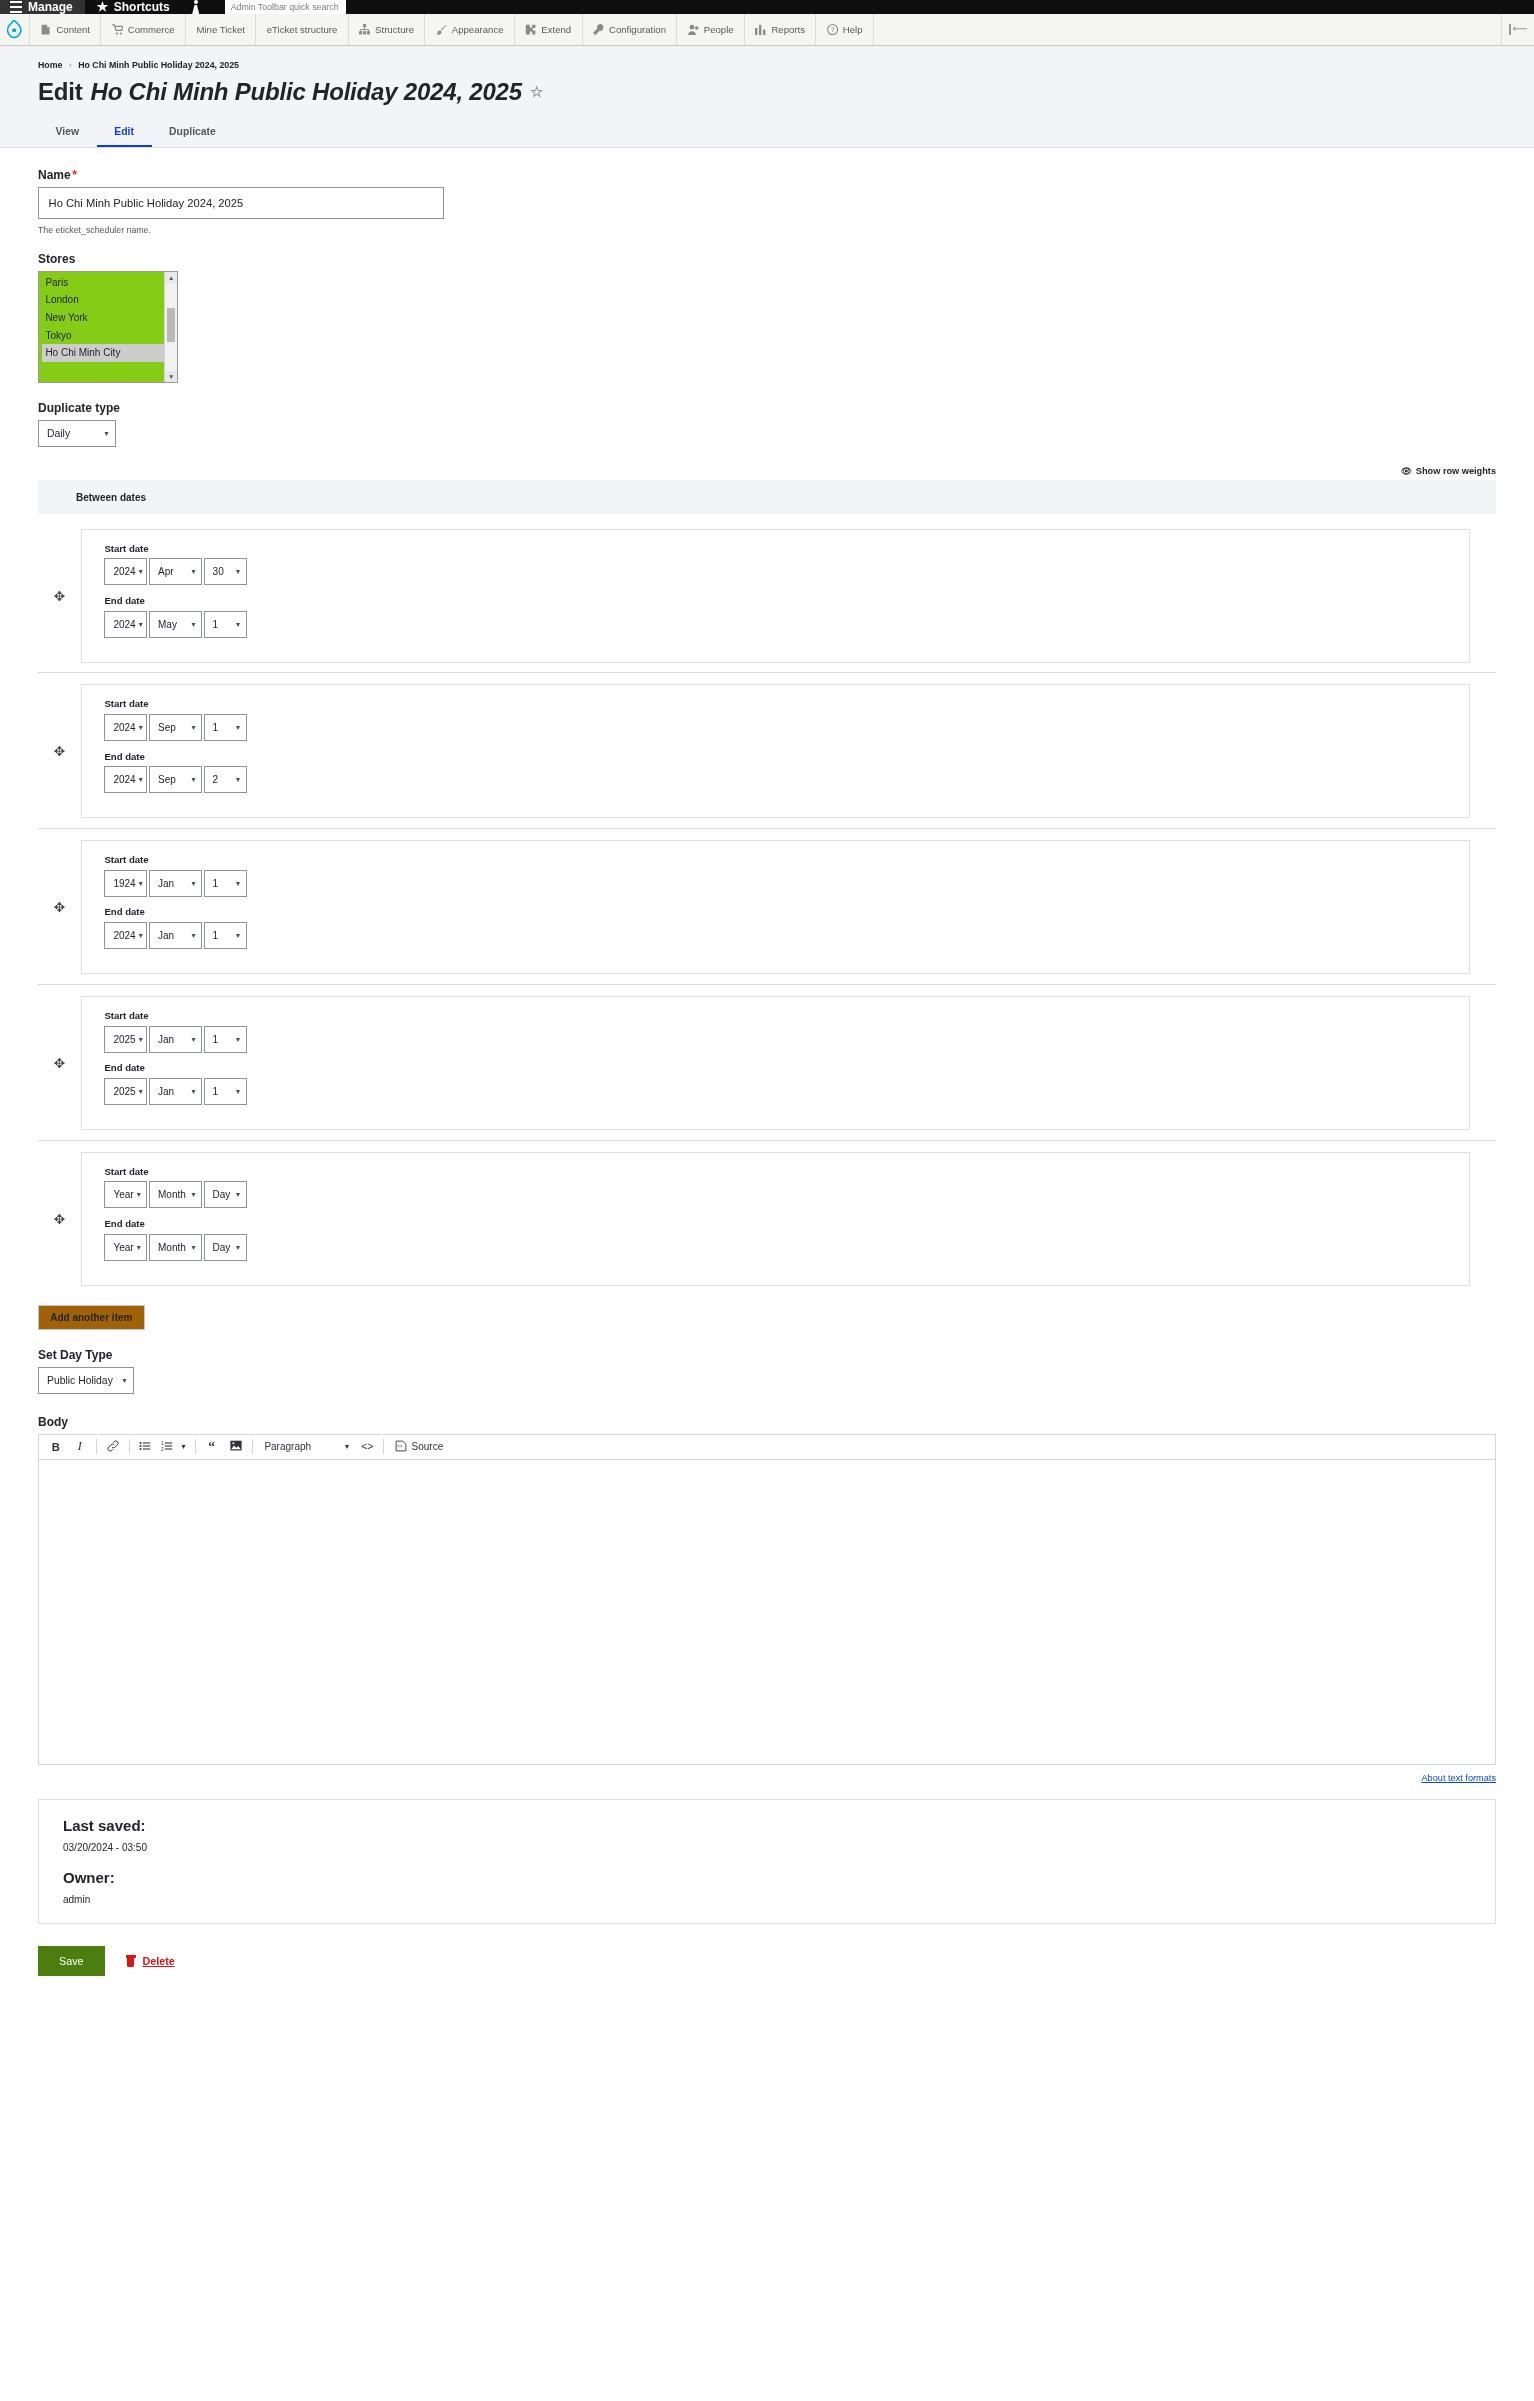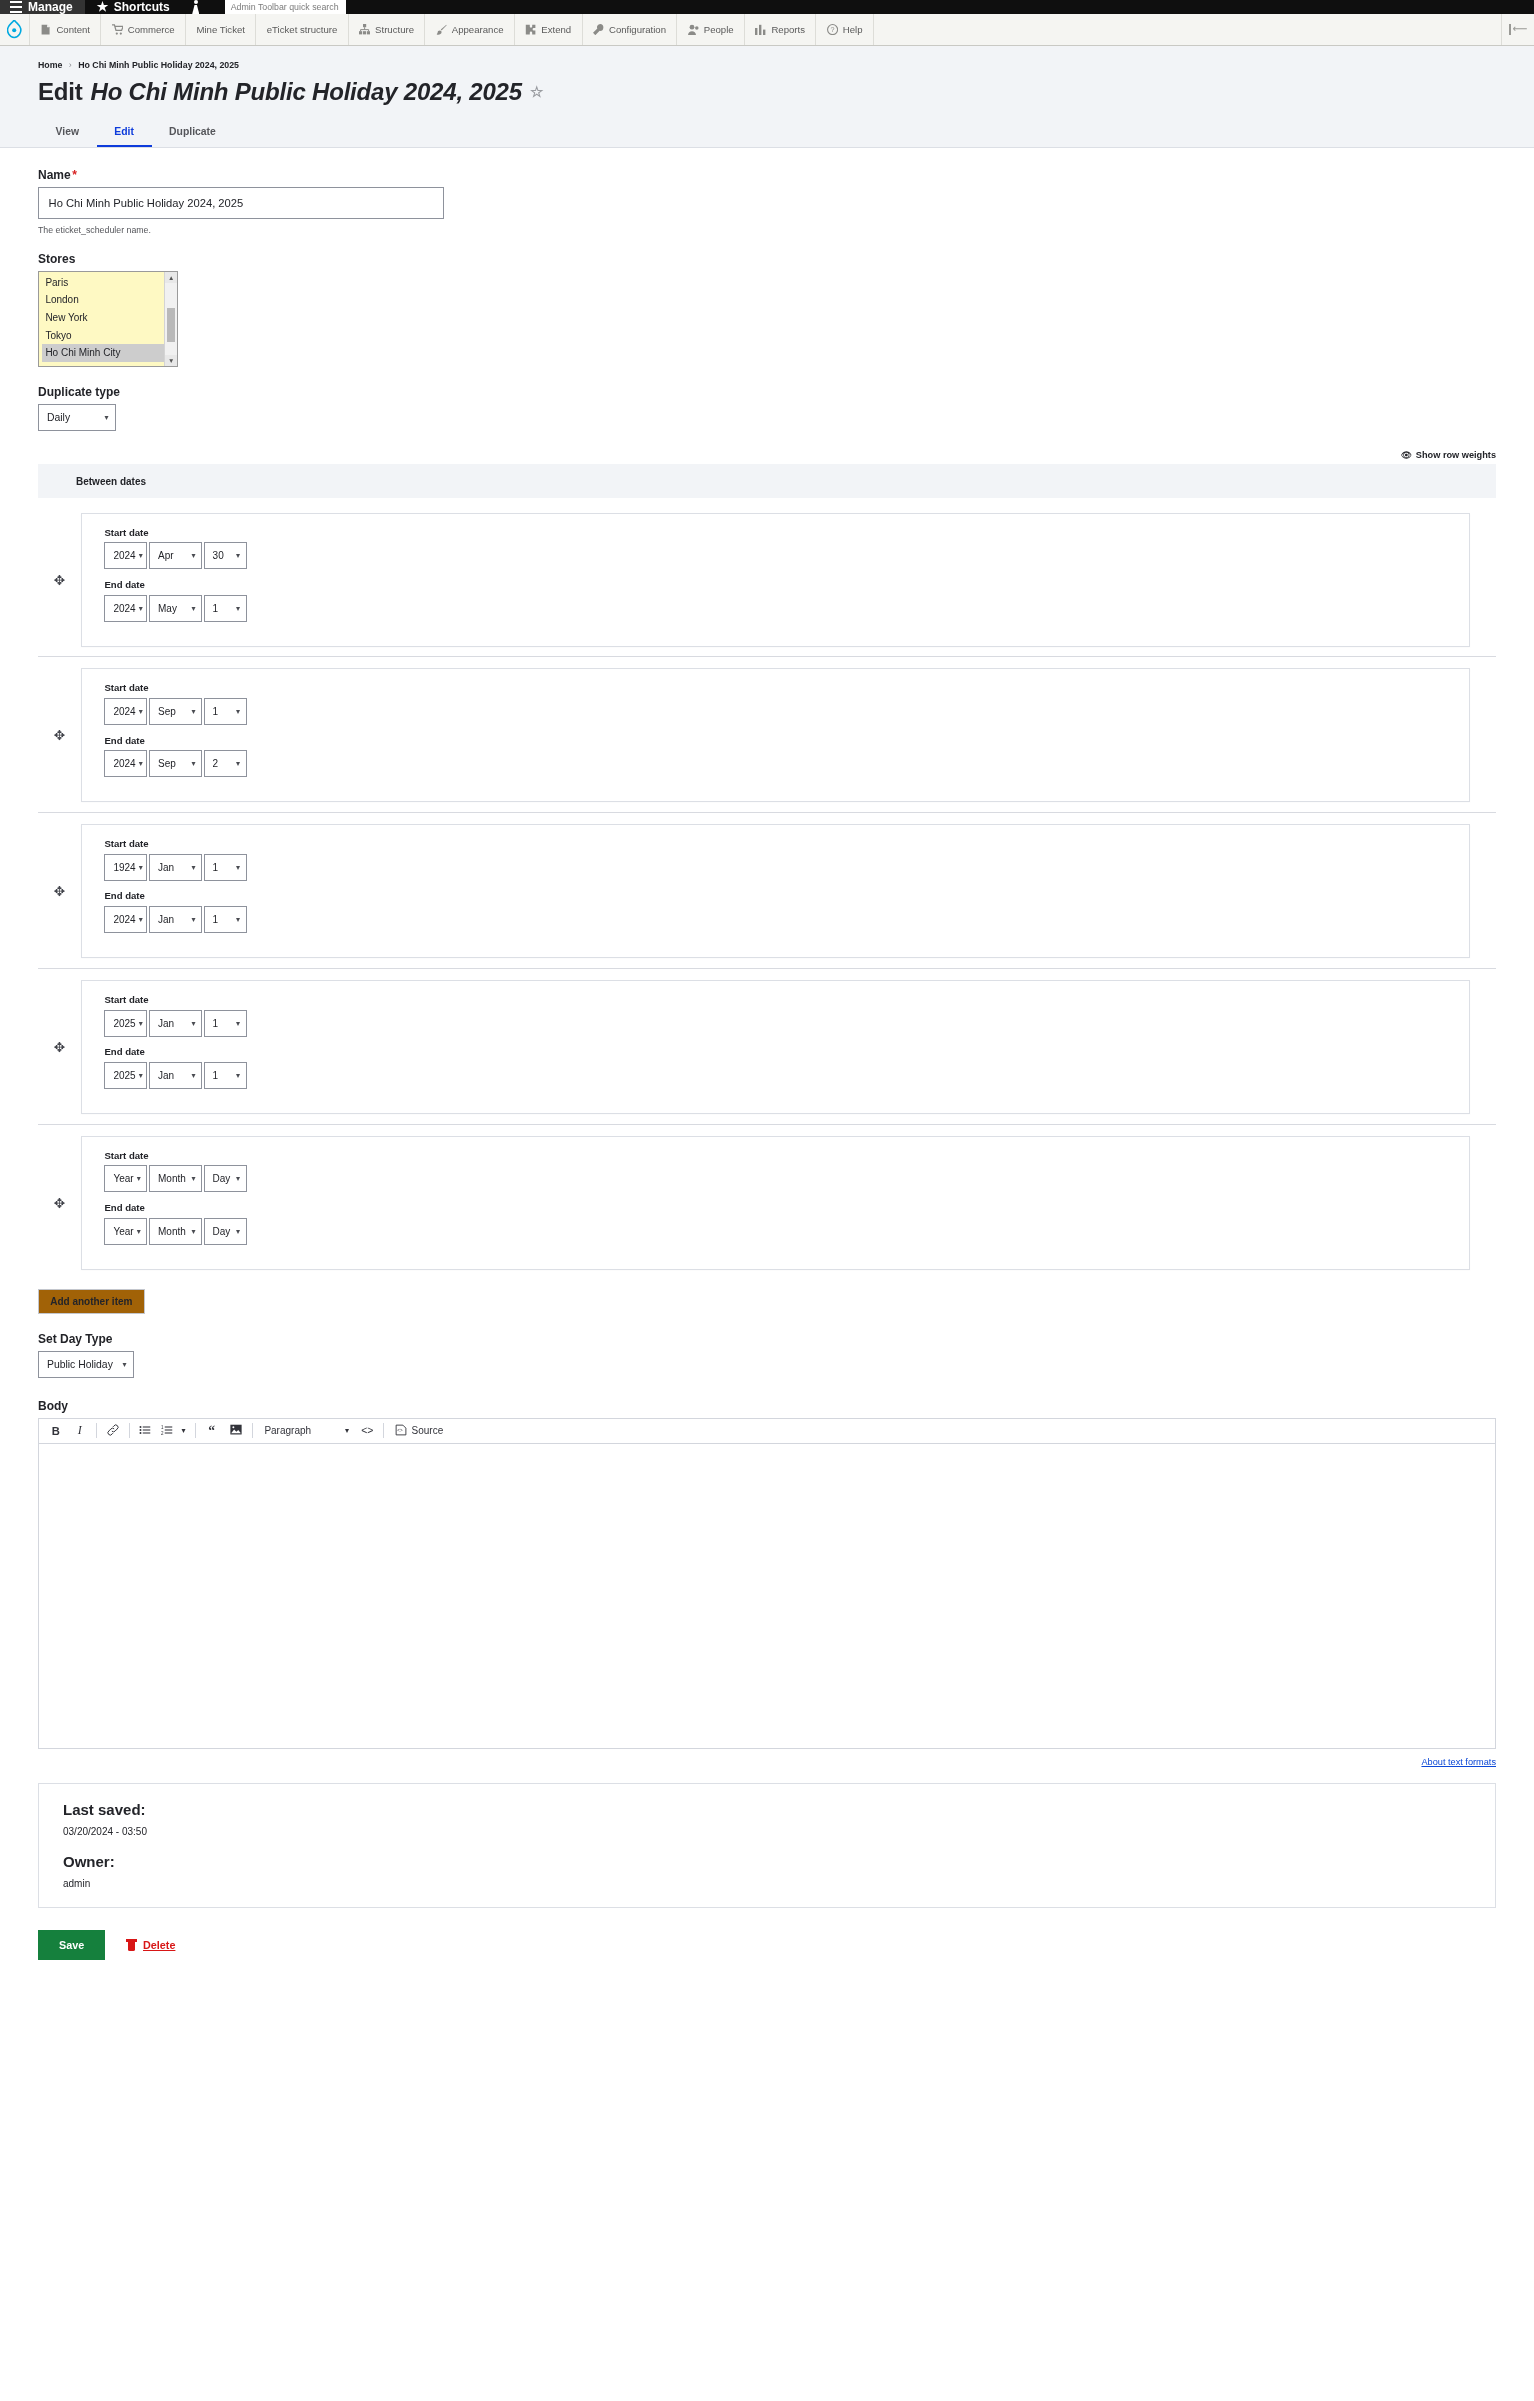--- a/index.html
+++ b/index.html
@@ -86,21 +86,21 @@
   .req { color:#d72222; margin-left:1.6px; }
   .txt-in {
     width:406px; height:32px; border:0.8px solid #8e929c; background:#fff;
     font-size:11.2px; color:#232429; padding:0 9.6px; line-height:30px;
     font-family:"Liberation Sans", sans-serif;
   }
   .help { font-size:8.8px; color:#55565b; margin-top:5.6px; }
 
   .stores-wrap { margin-top:17.6px; }
   .listbox {
-    width:140px; height:96px; border:0.8px solid #9a9a9a; background:#fef9c3;
+    width:140px; height:112px; border:0.8px solid #9a9a9a; background:#84cc16;
     font-size:10px; position:relative; overflow:hidden;
   }
   .listbox .opts { position:absolute; inset:0 12.8px 0 0; padding:1.6px 0 0 3.2px;}
   .lb-opt { height:17.6px; line-height:17.6px; padding-left:3.2px; color:#232429; }
   .lb-opt.sel { background:#cdcdcd; }
   .lb-sb { position:absolute; right:0; top:0; bottom:0; width:12.8px; background:#f1f1f1; border-left:0.8px solid #d4d4d4; }
   .lb-sb .arw { height:11.2px; display:flex; align-items:center; justify-content:center; font-size:6.4px; color:#555; background:#e8e8e8;}
   .lb-sb .arw.bot { position:absolute; bottom:0; left:0; right:0; }
   .lb-sb .thumb { position:absolute; left:1.6px; right:1.6px; top:36px; height:34px; background:#b9b9b9; }
 
@@ -173,21 +173,21 @@
   .meta {
     margin:14.4px 38px 0 38px; border:0.8px solid #dcdfe5; background:#fff;
     padding:17.6px 0 17.6px 24px;
   }
   .meta h2 { margin:0; font-size:15px; font-weight:bold; }
   .meta p { margin:8px 0 16px 0; font-size:10px; color:#232429; }
   .meta p.last { margin-bottom:0; }
 
   .actions { padding:0 38px; margin-top:22.4px; display:flex; align-items:center; gap:21px; }
   .btn-save {
-    background:#15803d; color:#fff; font-size:10.8px; font-weight:bold;
+    background:#4d7c0f; color:#fff; font-size:10.8px; font-weight:normal;
     padding:8.8px 21px; border:0;
   }
   .btn-del { display:flex; align-items:center; gap:6.4px; color:#d81616; font-size:10.8px; font-weight:bold; }
   .trash { width:10.4px; height:12px; position:relative; display:inline-block; }
   .trash:before { content:""; position:absolute; left:0; top:0; width:10.4px; height:2.4px; background:#d81616; }
   .trash:after { content:""; position:absolute; left:1.6px; top:3.2px; width:7.2px; height:8.8px; background:#d81616; border-radius:0 0 1.6px 1.6px; }
 </style>
 </head>
 <body>
 

